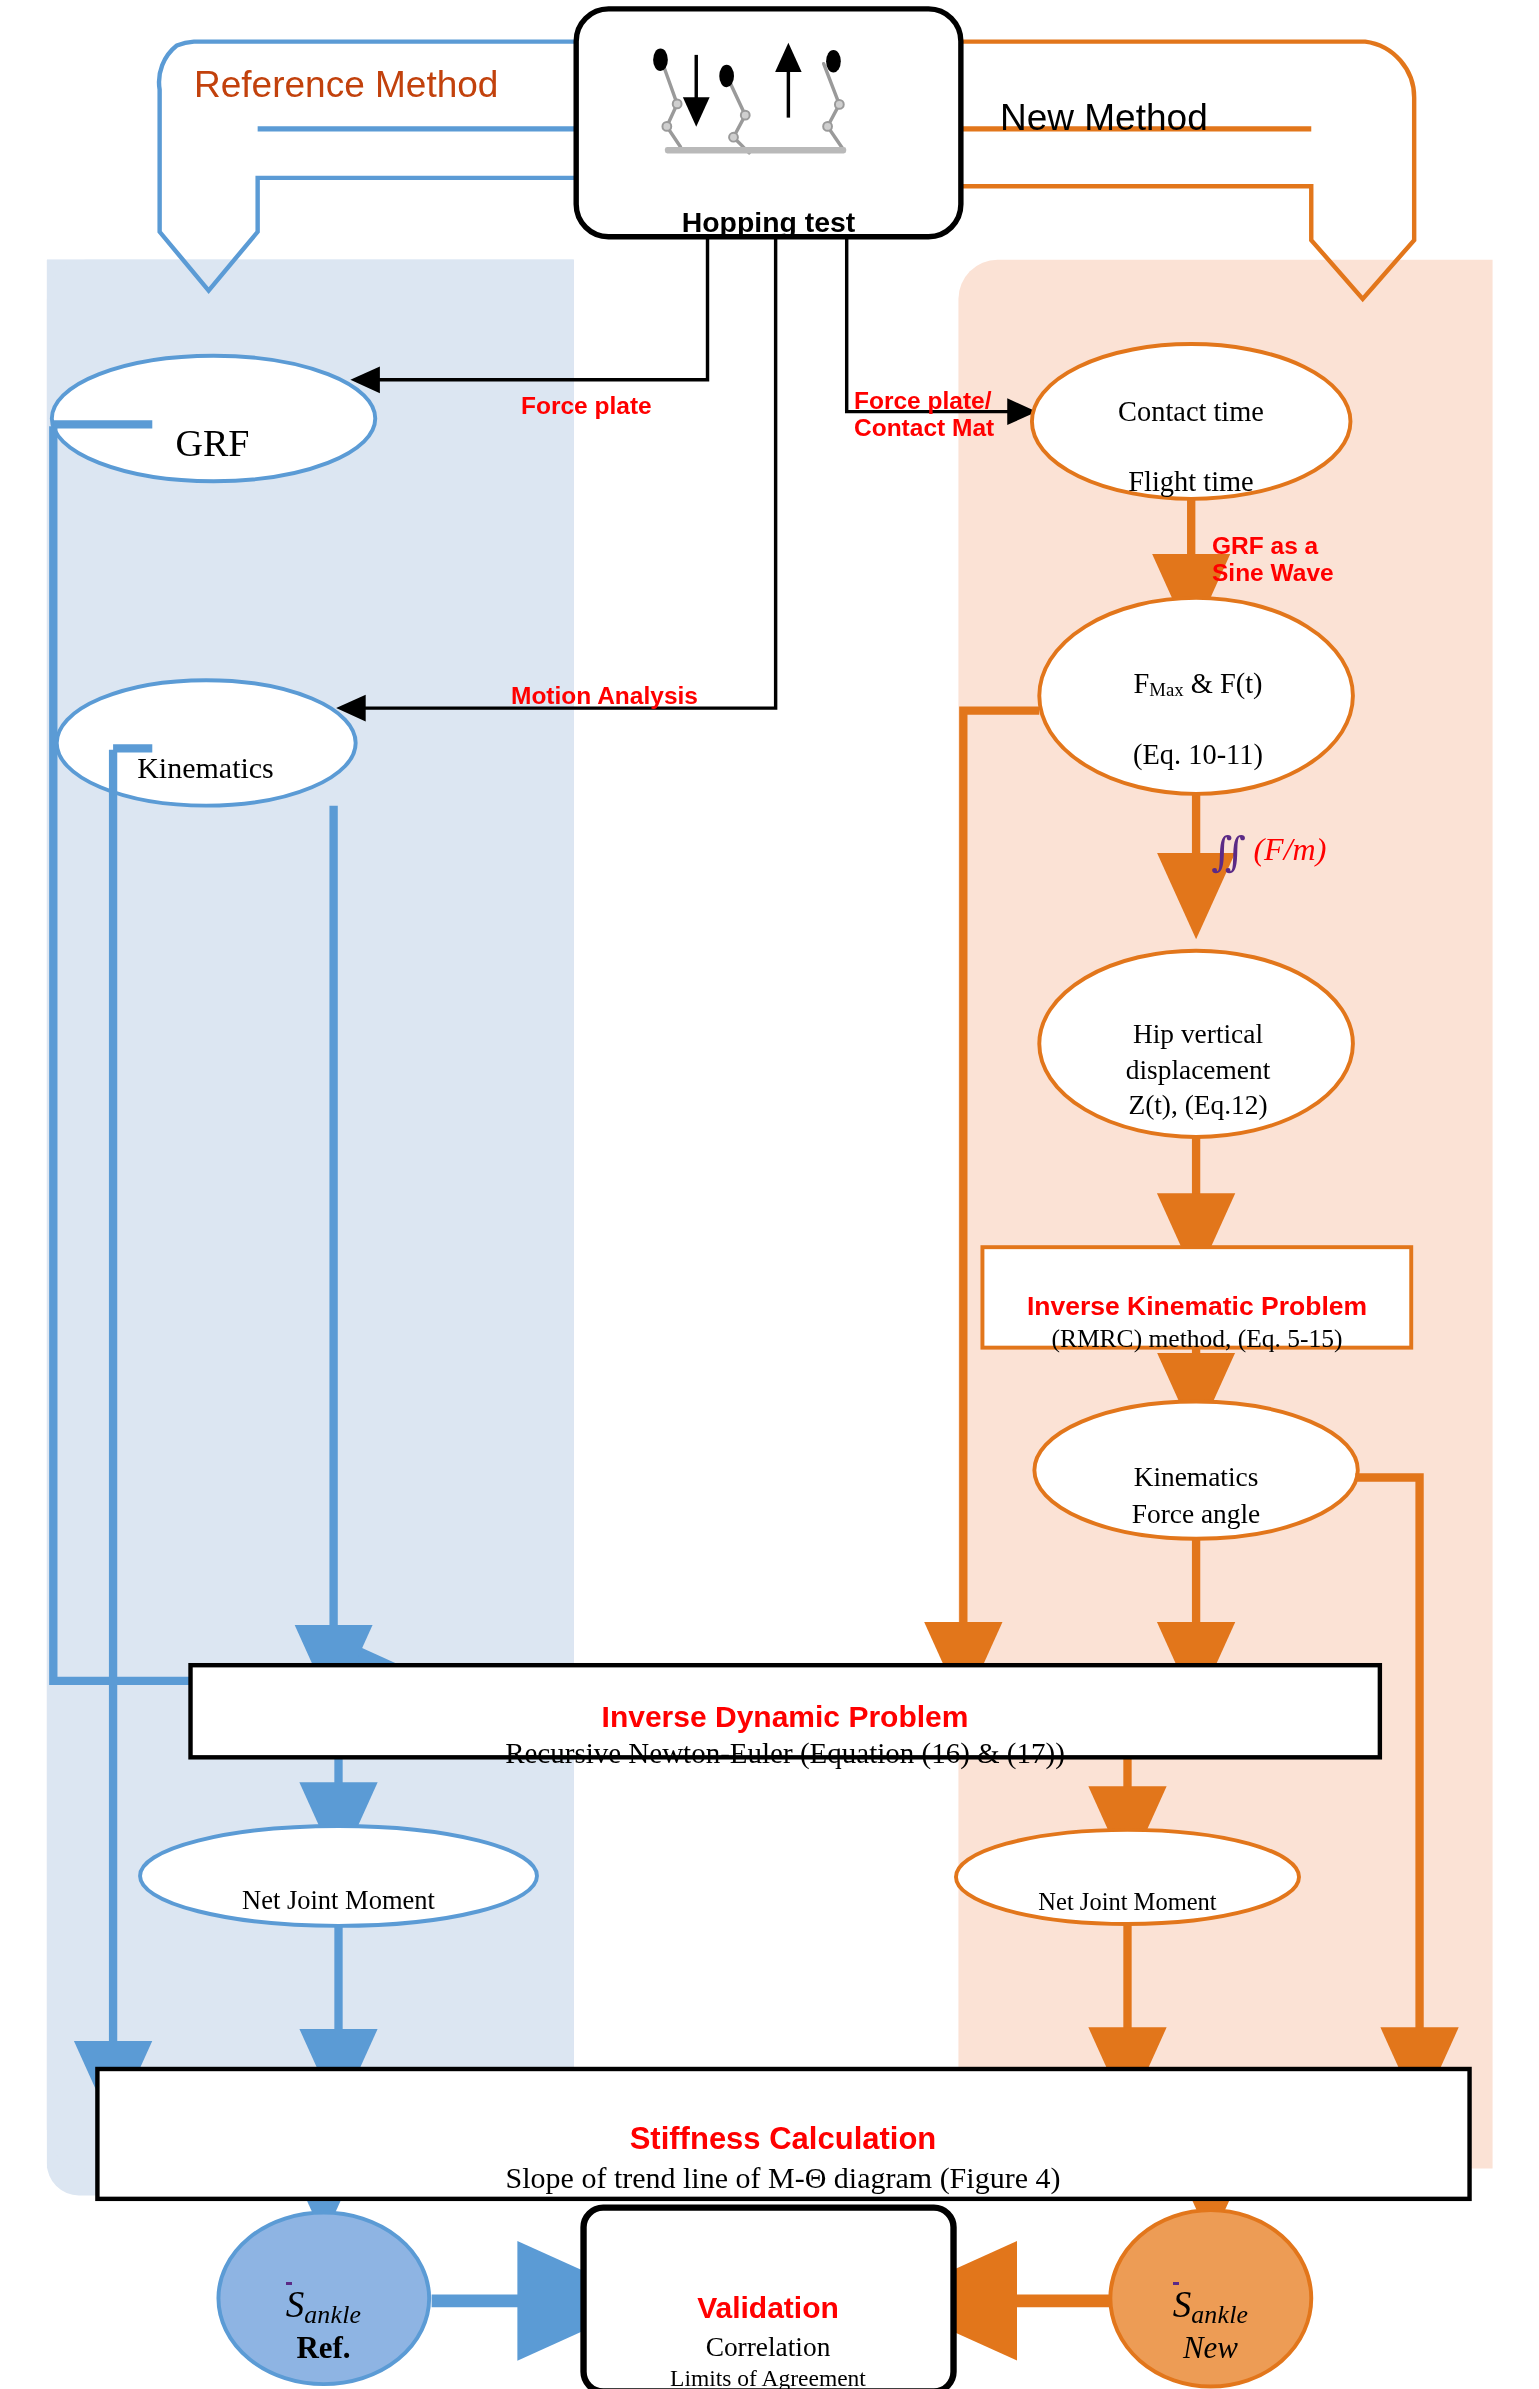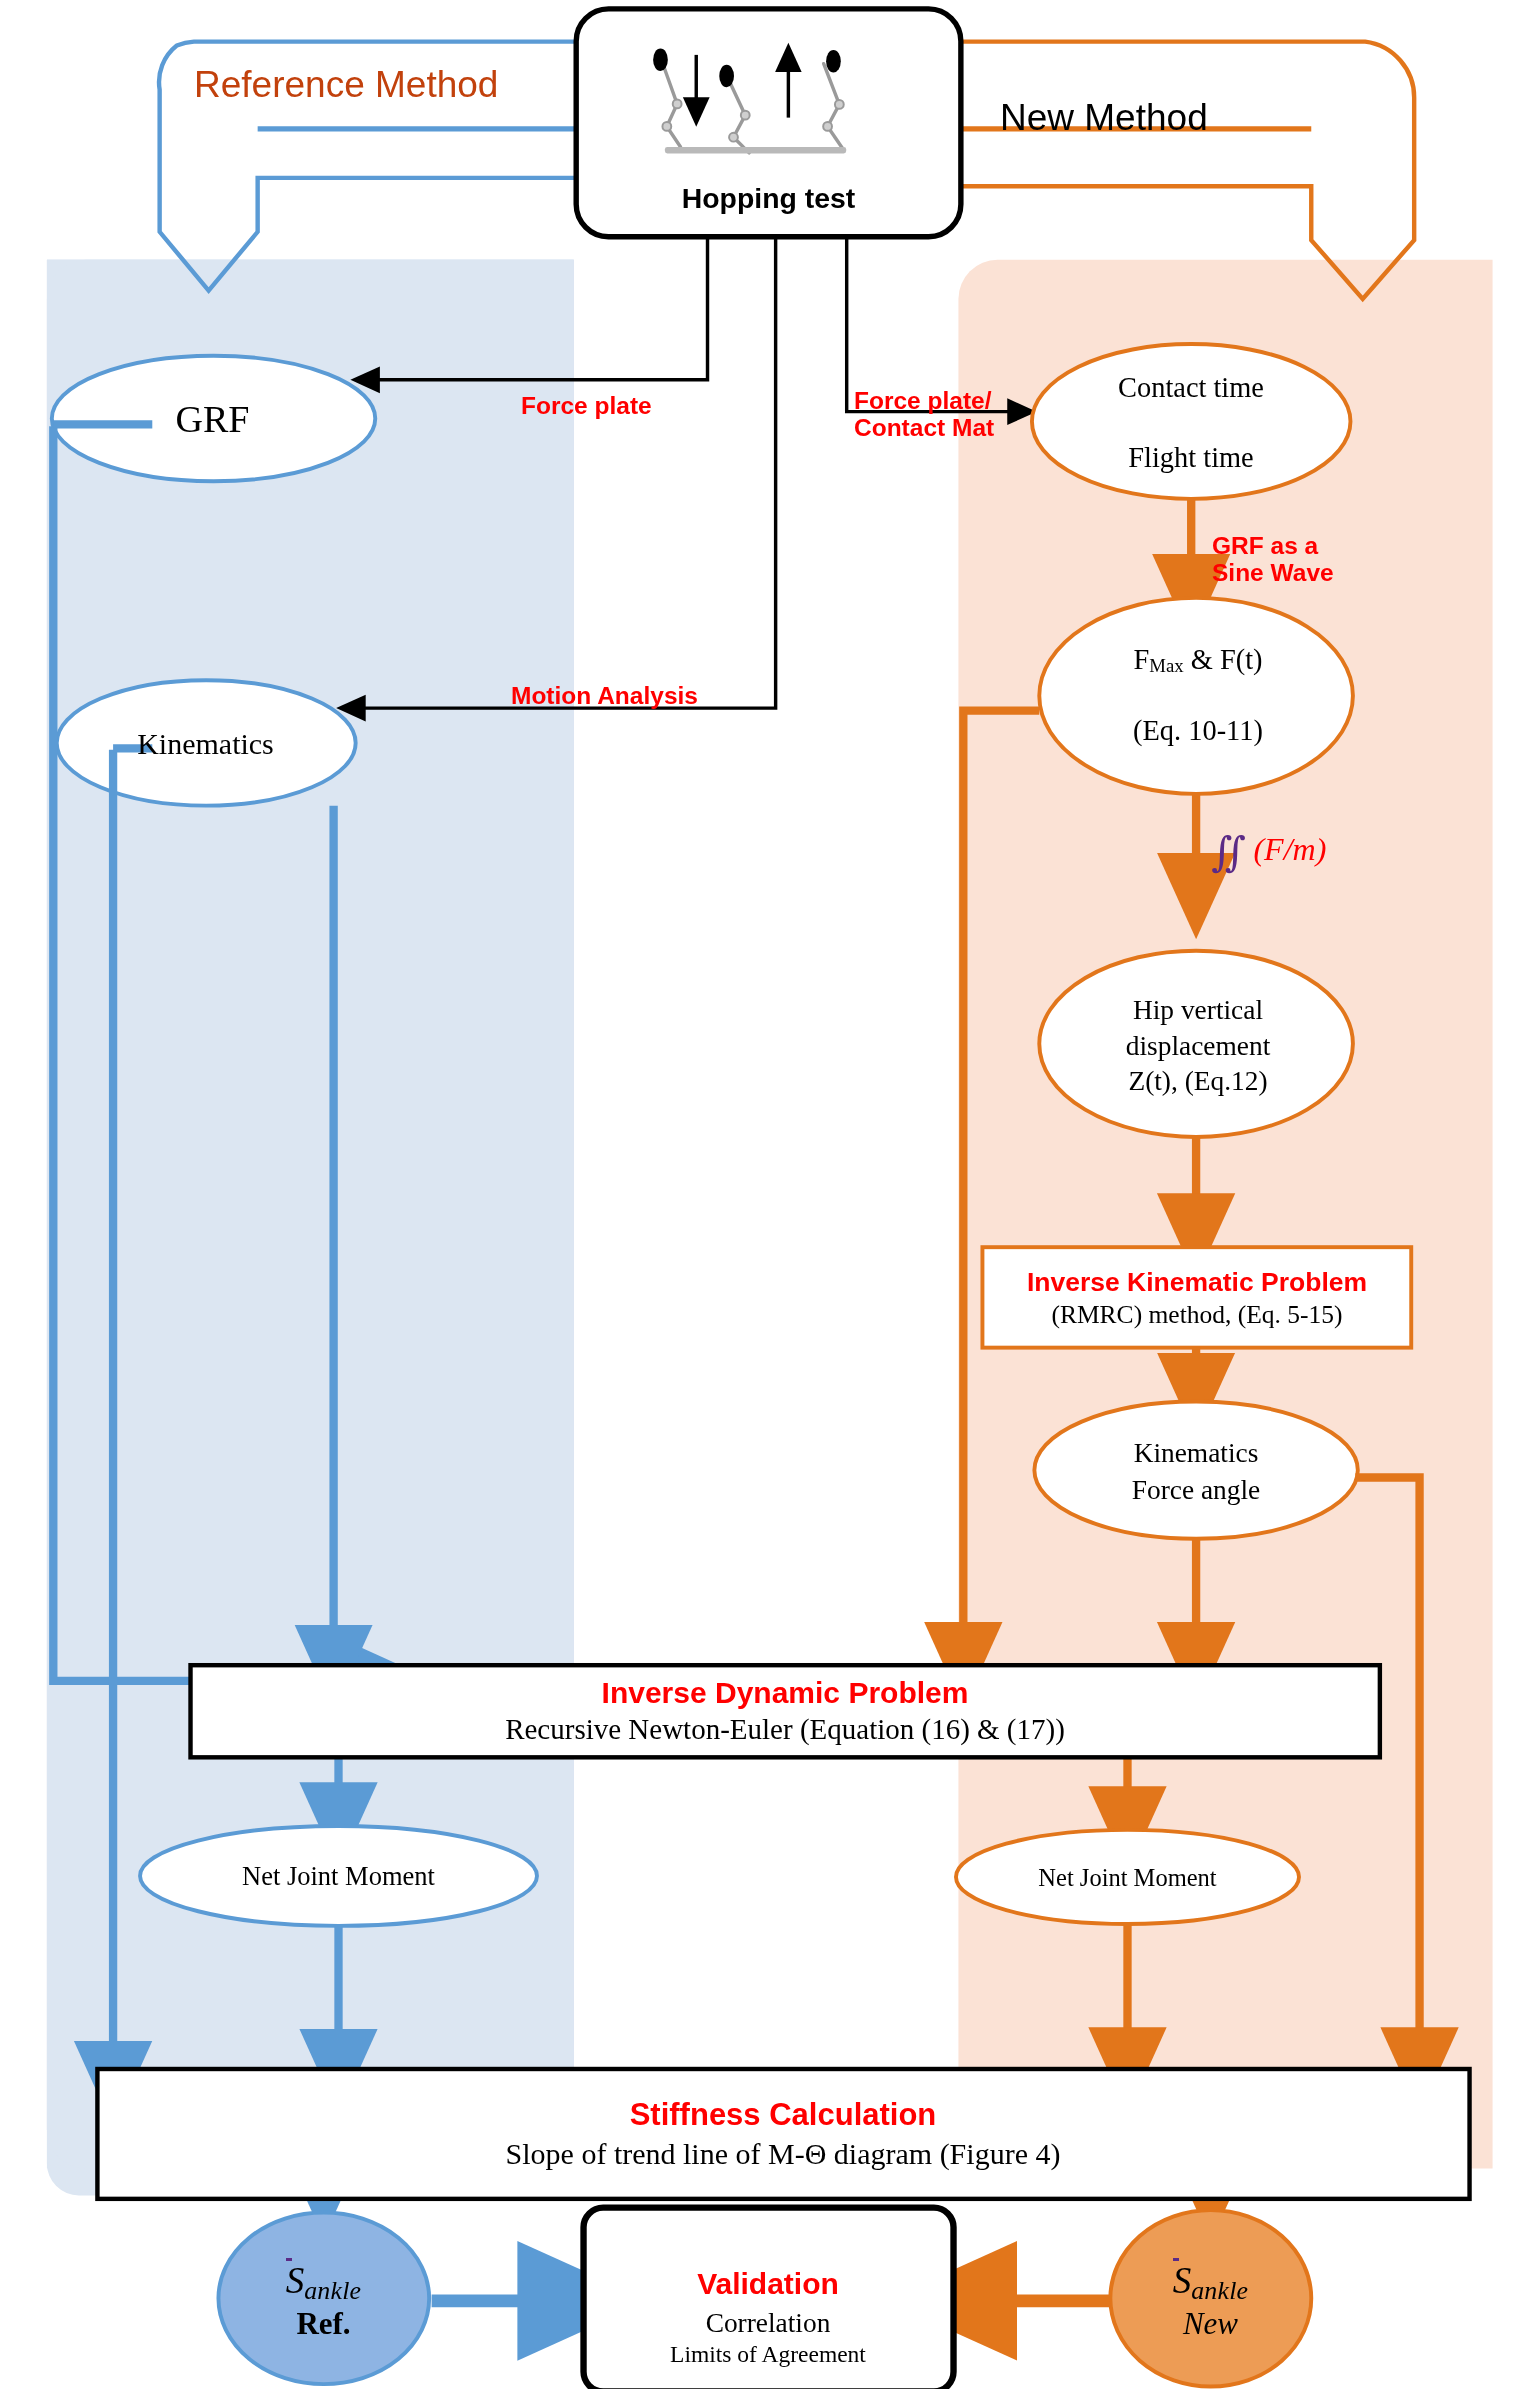--- a/index.html
+++ b/index.html
@@ -3,21 +3,21 @@
 <meta charset="utf-8">
 <title>Methodology Flowchart</title>
 <style>
   html,body{margin:0;padding:0;background:#ffffff;}
   body{font-family:"Liberation Serif", serif;}
   #stage{position:relative;width:1540px;height:2389px;background:#fff;overflow:hidden;}
   svg.layer{position:absolute;left:0;top:0;width:1540px;height:2389px;pointer-events:none;}
 
   
   .node{position:absolute;display:flex;flex-direction:column;align-items:center;justify-content:center;
-        text-align:center;box-sizing:border-box;}
+        text-align:center;box-sizing:border-box;margin-top:24px;}
   .serif{font-family:"Liberation Serif", serif;}
   .sans{font-family:"Liberation Sans", sans-serif;}
 
   .banner-label{position:absolute;font-family:"Liberation Sans", sans-serif;font-weight:400;}
 
   .redlbl{position:absolute;color:#FF0000;font-family:"Liberation Sans", sans-serif;font-weight:700;
           line-height:1.12;text-align:left;}
 
   .boxtxt-red{color:#FF0000;font-weight:700;}
   .boxtxt-blk{color:#000;}

